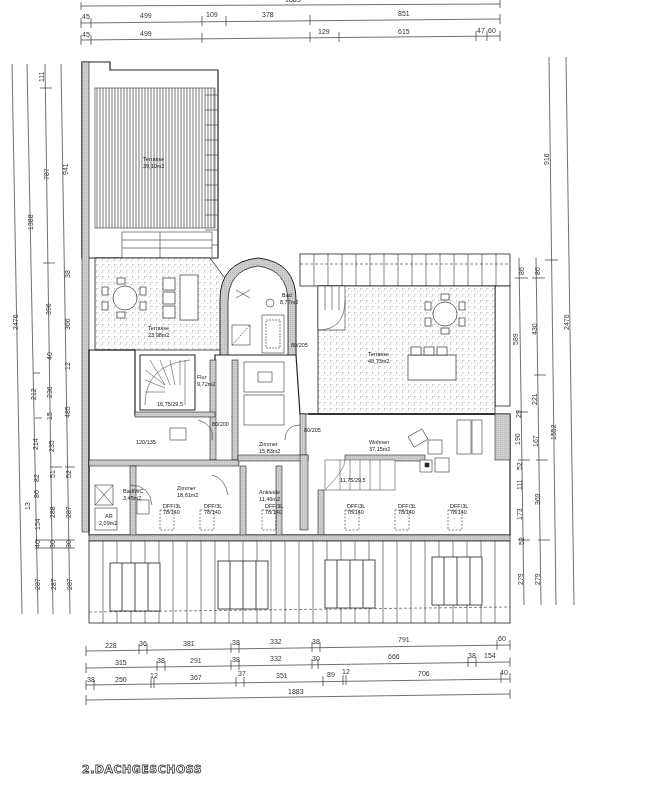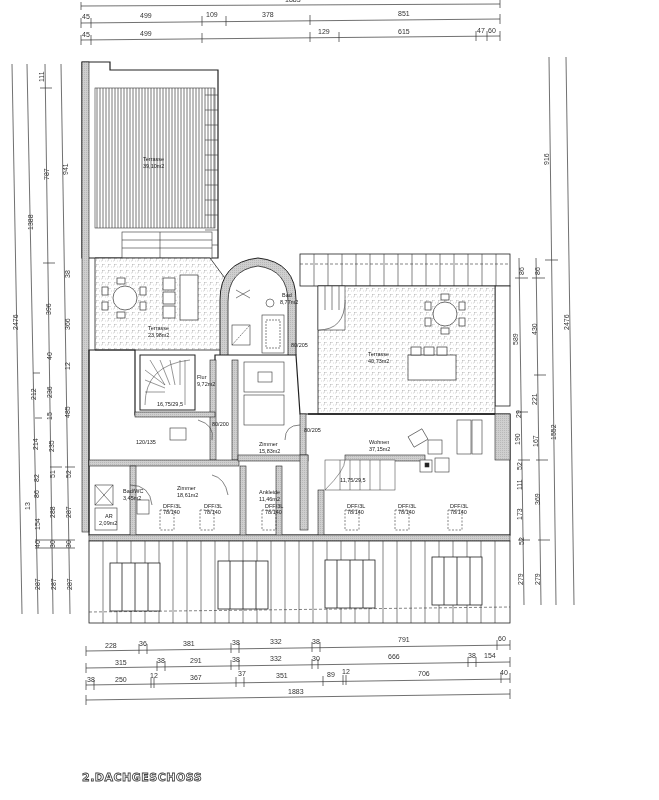--- a/index.html
+++ b/index.html
@@ -3,21 +3,21 @@
 <meta charset="utf-8">
 <style>
   html, body { margin:0; padding:0; background:#ffffff; }
   body { width:659px; height:800px; position:relative; overflow:hidden;
          font-family: "Liberation Sans", sans-serif; color:#222; }
   #plan { position:absolute; left:0; top:0; width:659px; height:800px; }
   .dim { font-family:"Liberation Sans", sans-serif; font-size:7px; fill:#333; }
   .room { font-family:"Liberation Sans", sans-serif; font-size:5.5px; fill:#222; }
   .title { position:absolute; left:82px; top:763px; font-family:"DejaVu Sans", sans-serif;
            font-weight:bold; font-size:11px; letter-spacing:0.5px; color:#fff;
-           -webkit-text-stroke:0.8px #444; text-shadow:0 0 0 #444;margin-top:8px; }
+           -webkit-text-stroke:0.8px #444; text-shadow:0 0 0 #444; }
 </style>
 </head>
 <body>
 
 <svg id="plan" viewBox="0 0 659 800" xmlns="http://www.w3.org/2000/svg">
   <defs>
     <pattern id="vhatch" width="3" height="3" patternUnits="userSpaceOnUse">
       <line x1="1" y1="0" x2="1" y2="3" stroke="#555" stroke-width="0.8"></line>
     </pattern>
     <pattern id="tiles" width="6" height="6" patternUnits="userSpaceOnUse">

